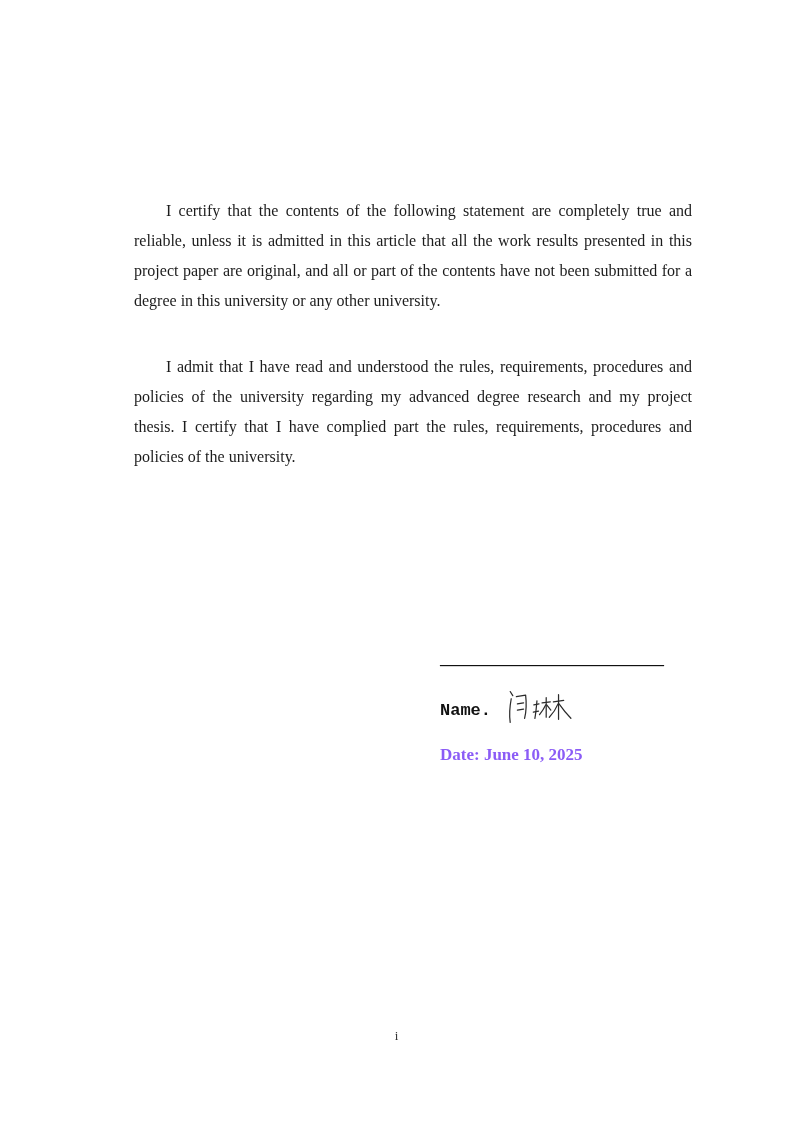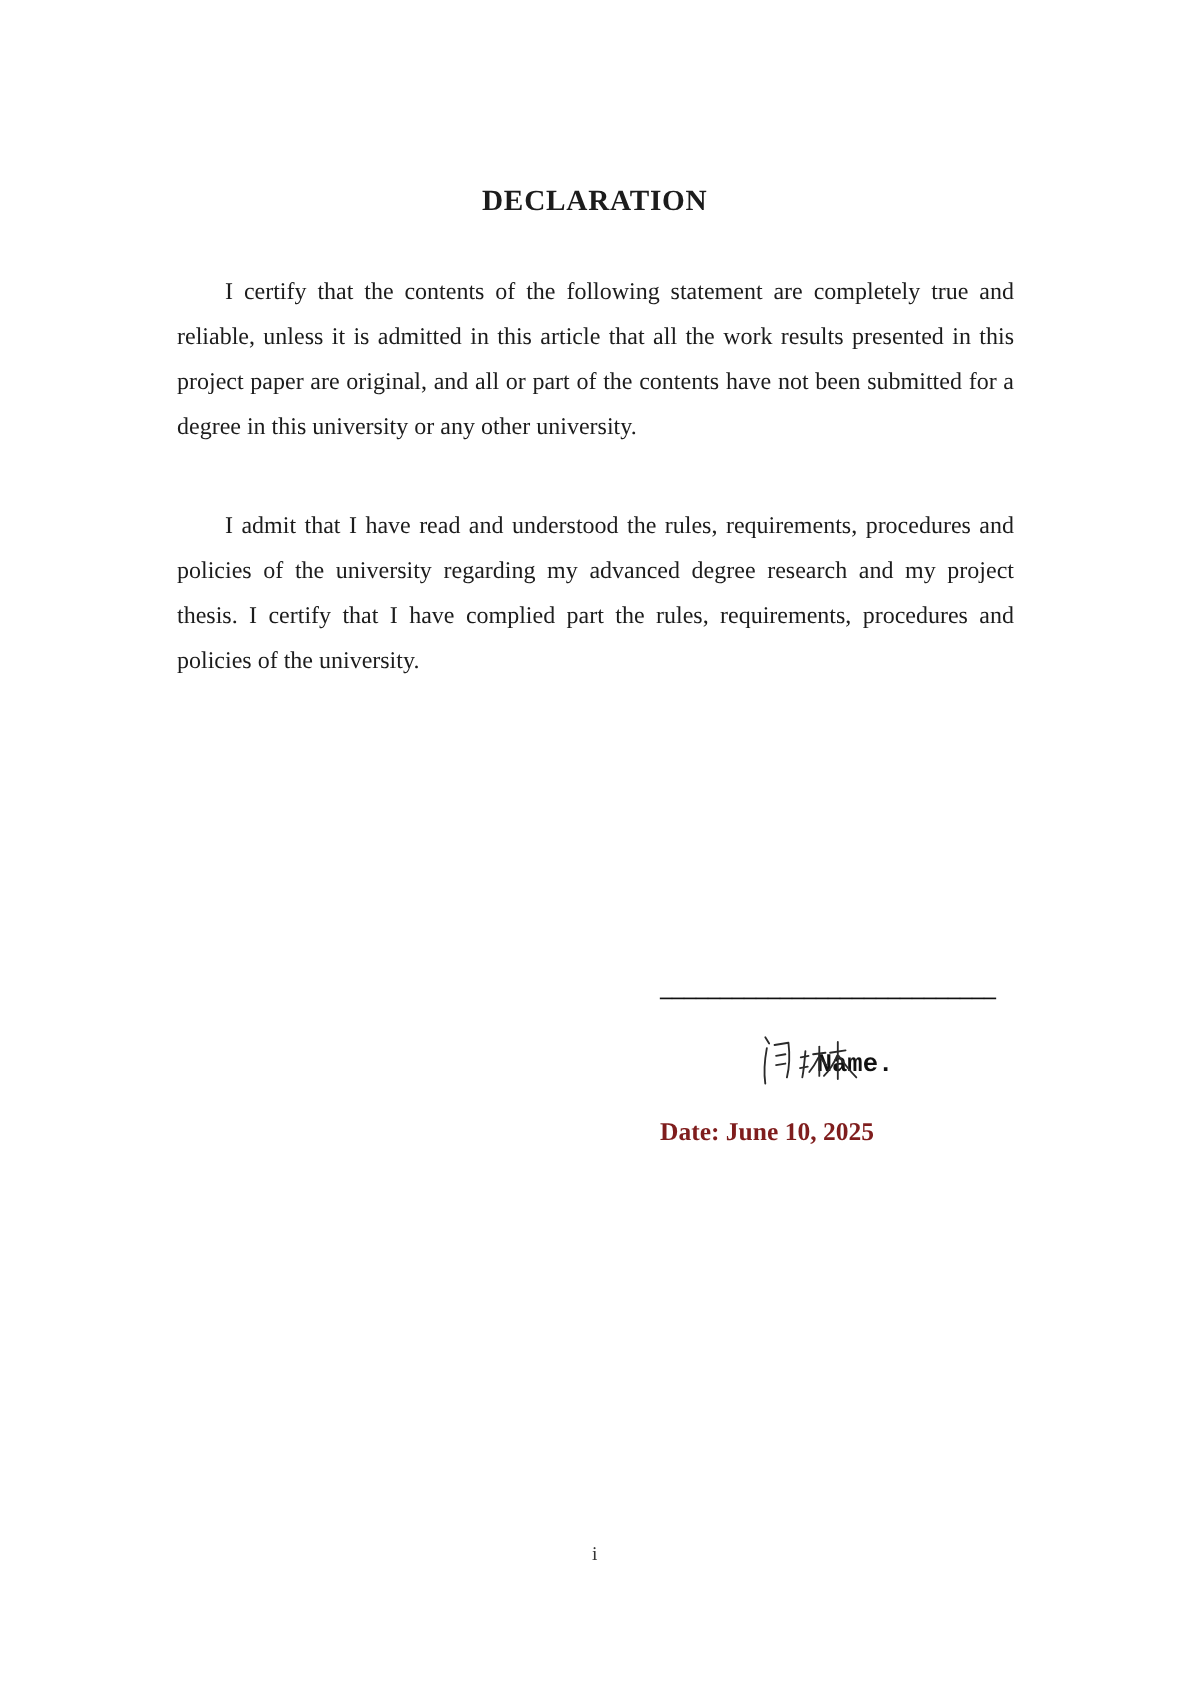--- a/index.html
+++ b/index.html
@@ -23,21 +23,21 @@
     letter-spacing: 0.5px;
   }
   .body-para {
     position: absolute;
     left: 118px;
     width: 558px;
     font-size: 16px;
     line-height: 30px;
     text-align: justify;
     text-indent: 32px;
-    margin: 0;
+    margin: 16px;
   }
   .para-1 { top: 180px; }
   .para-2 { top: 336px; }
   .sig-block {
     position: absolute;
     left: 440px;
     top: 657px;
     width: 260px;
   }
   .sig-line {
@@ -45,59 +45,57 @@
     line-height: 16px;
     font-weight: 700;
     letter-spacing: 0px;
     white-space: nowrap;
     color: #111;
   }
   .sig-name-row {
     position: relative;
     margin-top: 27px;
     height: 40px;
-    text-align: center;
   }
   .sig-name-label {
     font-family: "Liberation Mono", "DejaVu Sans Mono", monospace;
     font-size: 17px;
     font-weight: 700;
     line-height: 22px;
     color: #111;
   }
   .sig-handwriting {
     position: absolute;
     left: 63px;
     top: -14px;
     width: 72px;
     height: 44px;
   }
   .sig-date {
     margin-top: 4px;
     font-size: 17px;
     font-weight: 700;
     line-height: 22px;
-    color: #7f1d1d;
+    color: #8b5cf6;
   }
   .page-number {
     position: absolute;
     top: 1028px;
     left: 0;
     width: 100%;
     text-align: center;
     font-size: 13px;
     color: #333;
   }
 </style>
 </head>
 <body>
 
 <div class="page">
 
-  <div class="doc-title">DECLARATION</div>
 
   <p class="body-para para-1">I certify that the contents of the following statement are completely true and reliable, unless it is admitted in this article that all the work results presented in this project paper are original, and all or part of the contents have not been submitted for a degree in this university or any other university.</p>
 
   <p class="body-para para-2">I admit that I have read and understood the rules, requirements, procedures and policies of the university regarding my advanced degree research and my project thesis. I certify that I have complied part the rules, requirements, procedures and policies of the university.</p>
 
   <div class="sig-block">
 
     <div class="sig-line">––––––––––––––––––––––––––––</div>
 
     <div class="sig-name-row">

